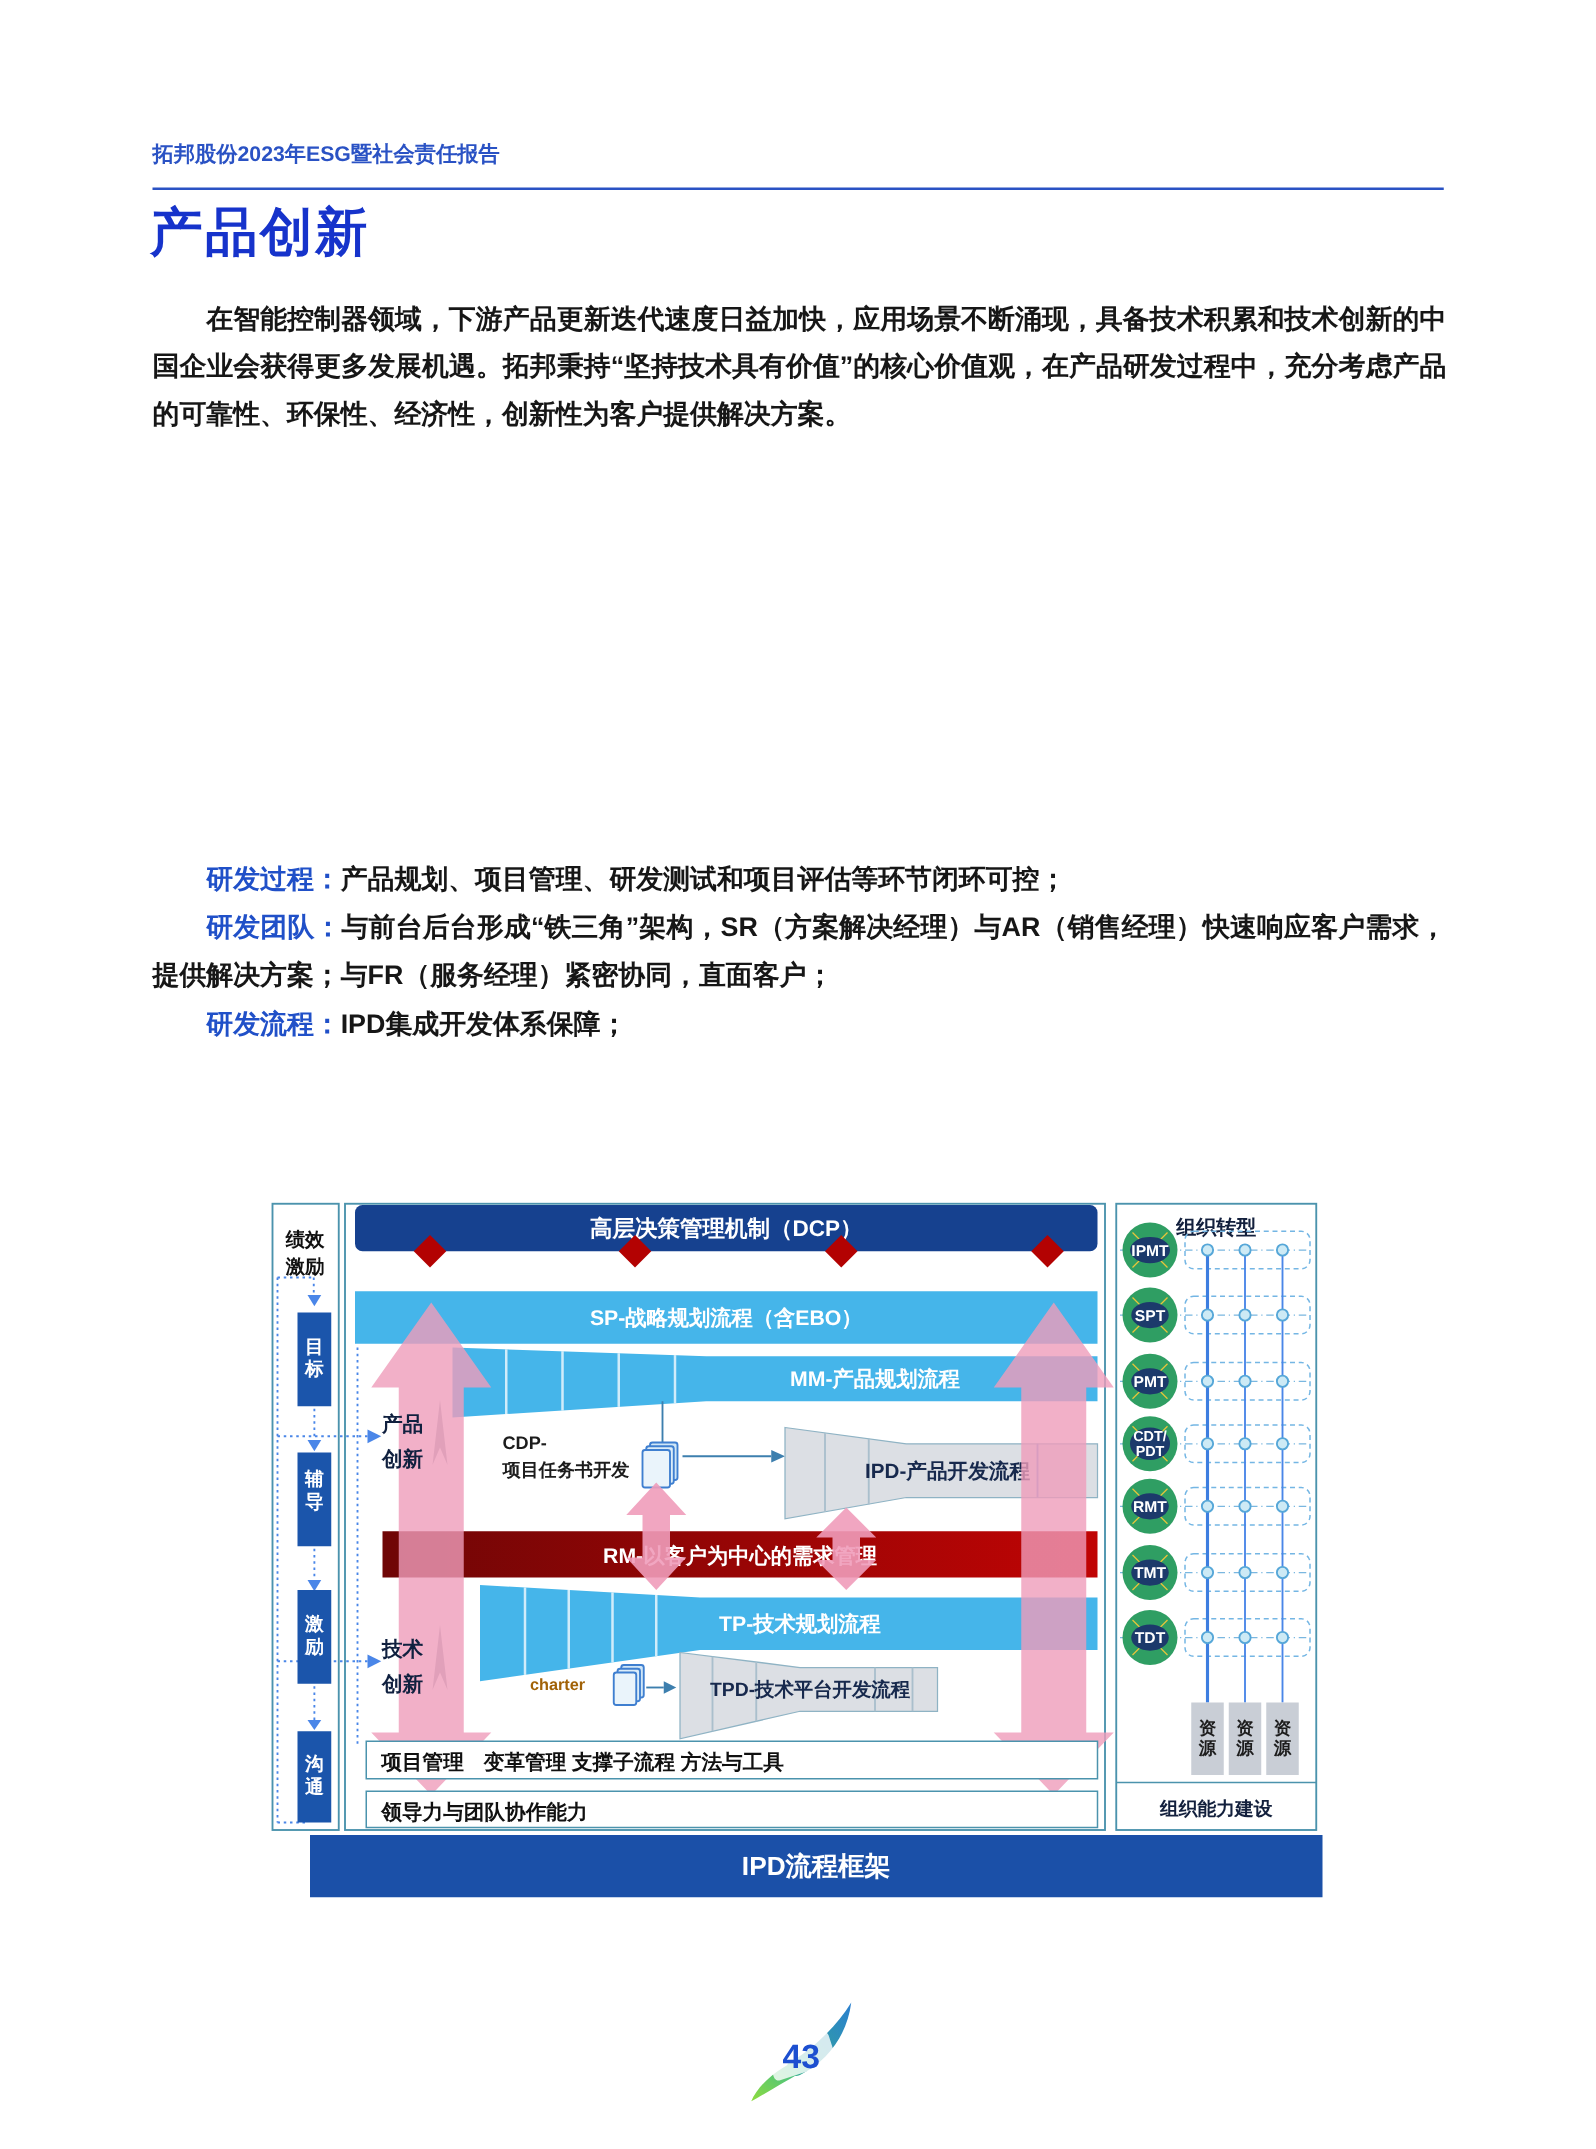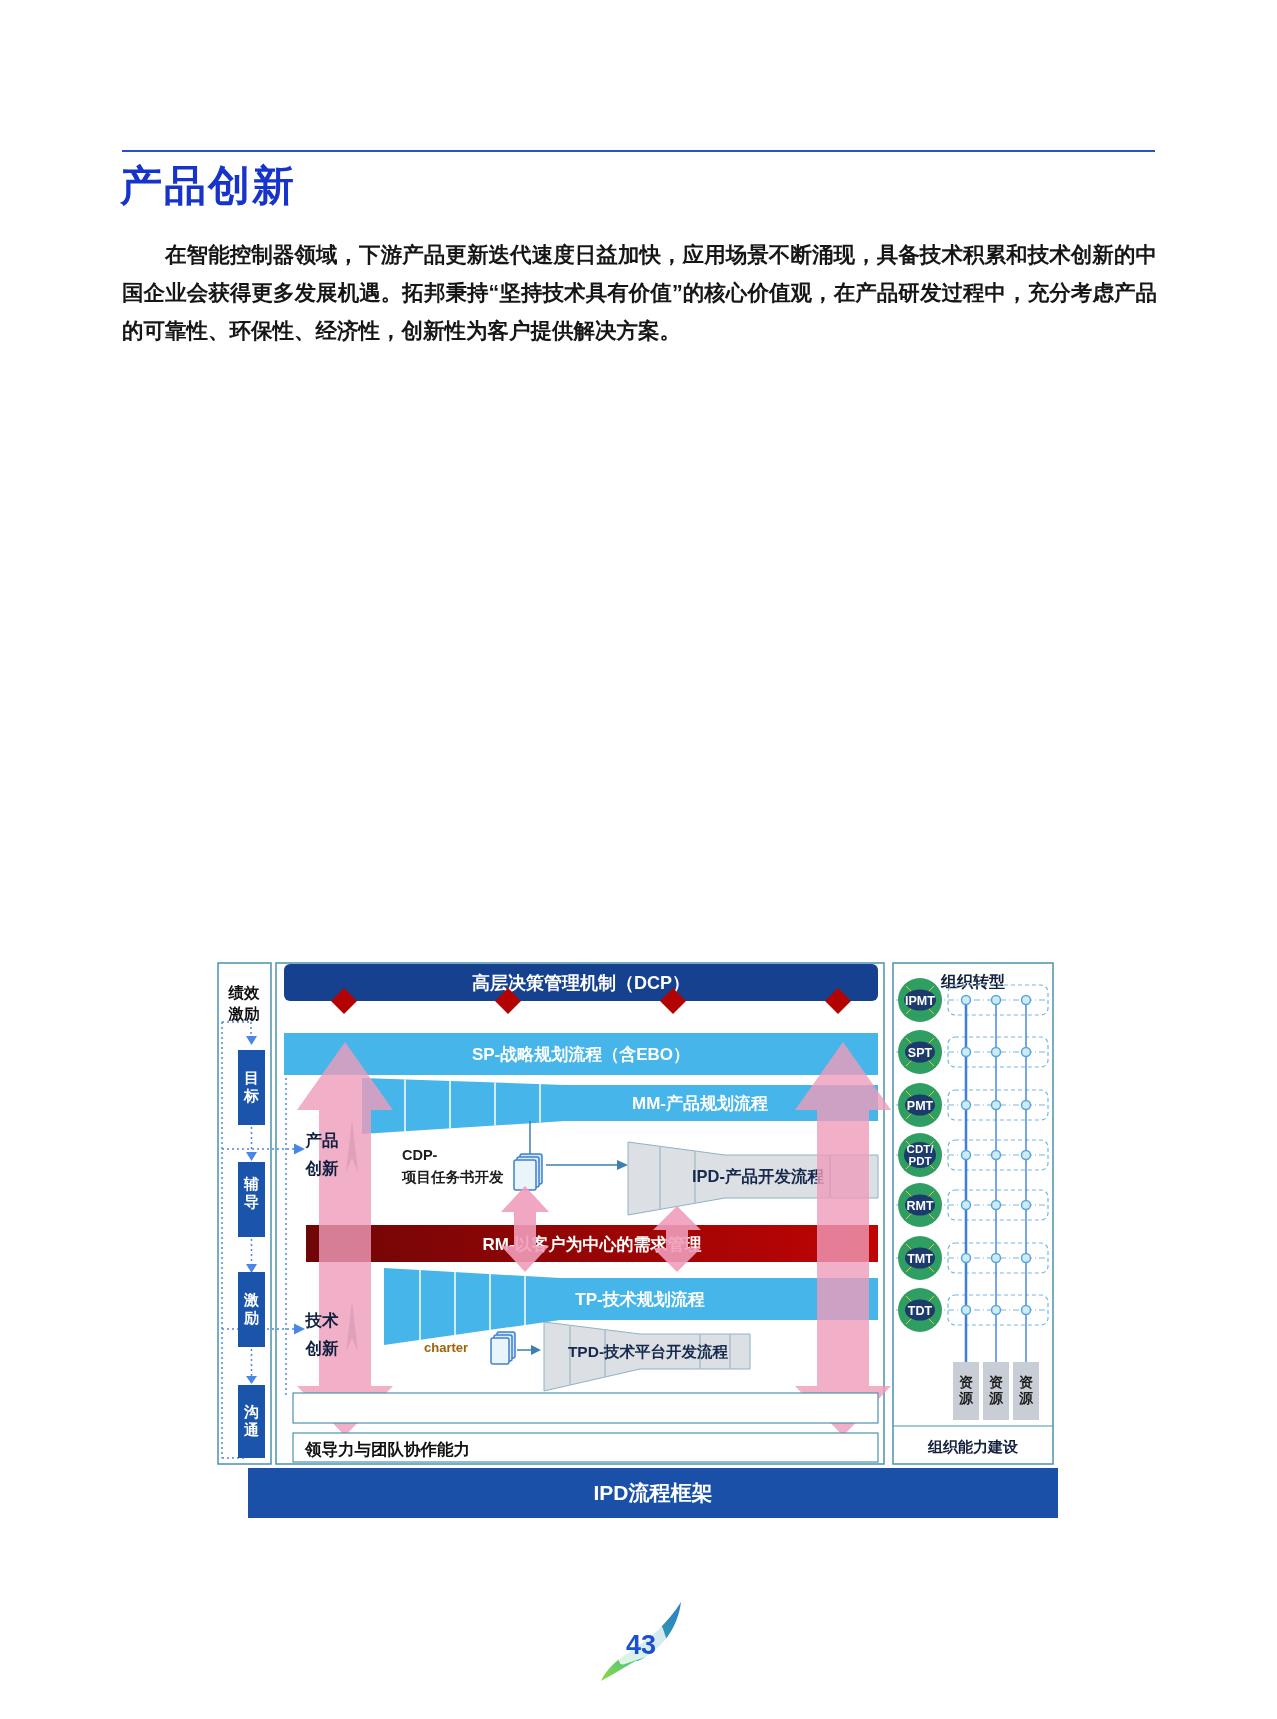--- a/index.html
+++ b/index.html
@@ -30,25 +30,31 @@
   .leader{position:absolute;left:305px;top:481px;width:560px;font-size:16.5px;font-weight:700;color:#101010;}
   .res{position:absolute;top:416px;width:17px;font-size:14px;line-height:16px;font-weight:700;color:#1d1d1d;text-align:center;word-break:break-all;}
   .pageno{left:0;top:0;}
   svg text{font-family:"Liberation Sans", sans-serif;}
 </style>
 </head>
 <body>
 
 <div id="page">
 
+  <div class="abs hdr">拓邦股份2023年ESG暨社会责任报告</div>
   <div class="abs rule"></div>
   <div class="abs title">产品创新</div>
 
   <p class="abs para p1">在智能控制器领域，下游产品更新迭代速度日益加快，应用场景不断涌现，具备技术积累和技术创新的中国企业会获得更多发展机遇。拓邦秉持“坚持技术具有价值”的核心价值观，在产品研发过程中，充分考虑产品的可靠性、环保性、经济性，创新性为客户提供解决方案。</p>
 
+  <div class="abs bullets">
+    <p><span class="blabel">研发过程：</span><span>产品规划、项目管理、研发测试和项目评估等环节闭环可控；</span></p>
+    <p><span class="blabel">研发团队：</span><span>与前台后台形成“铁三角”架构，SR（方案解决经理）与AR（销售经理）快速响应客户需求，提供解决方案；与FR（服务经理）紧密协同，直面客户；</span></p>
+    <p><span class="blabel">研发流程：</span><span>IPD集成开发体系保障；</span></p>
+  </div>
 
   <div id="diagram" class="abs">
     <svg id="dsvg" width="1277" height="560" viewBox="0 0 1277 560">
       <defs>
         <linearGradient id="rmGrad" x1="0" y1="0" x2="1" y2="0">
           <stop offset="0" stop-color="#6f0606"></stop>
             <stop offset="1" stop-color="#c00404"></stop>
         </linearGradient>
         <linearGradient id="leafBlue" x1="0" y1="1" x2="1" y2="0">
           <stop offset="0" stop-color="#35b08a"></stop>
@@ -296,20 +302,23 @@
 
     <div class="innov" style="top:168px;">产品创新</div>
     <div class="innov" style="top:348px;">技术创新</div>
 
     <div class="cdp">
       <div>CDP-</div>
       <div>项目任务书开发</div>
     </div>
     <div class="charter">charter</div>
 
+    <div class="pmrow">
+      <span class="b">项目管理</span><span class="r">变革管理 支撑子流程 方法与工具</span>
+    </div>
     <div class="leader">领导力与团队协作能力</div>
 
     <div class="res" style="left:957.5px;">资源</div>
     <div class="res" style="left:987.5px;">资源</div>
     <div class="res" style="left:1017.5px;">资源</div>
   </div>
 
   <svg class="abs pageno" style="left:575px;top:1588px;" width="130" height="105" viewBox="0 0 130 105">
     <path d="M55,63 C73,53 93,35 106,14 C103,38 89,60 65,72 C59,75 55,70 55,63 Z" fill="url(#lfB)"></path>
     <path d="M73,66 C55,76 37,87 26,93 C31,81 45,68 63,60 C69,57 73,60 73,66 Z" fill="url(#lfG)"></path>

